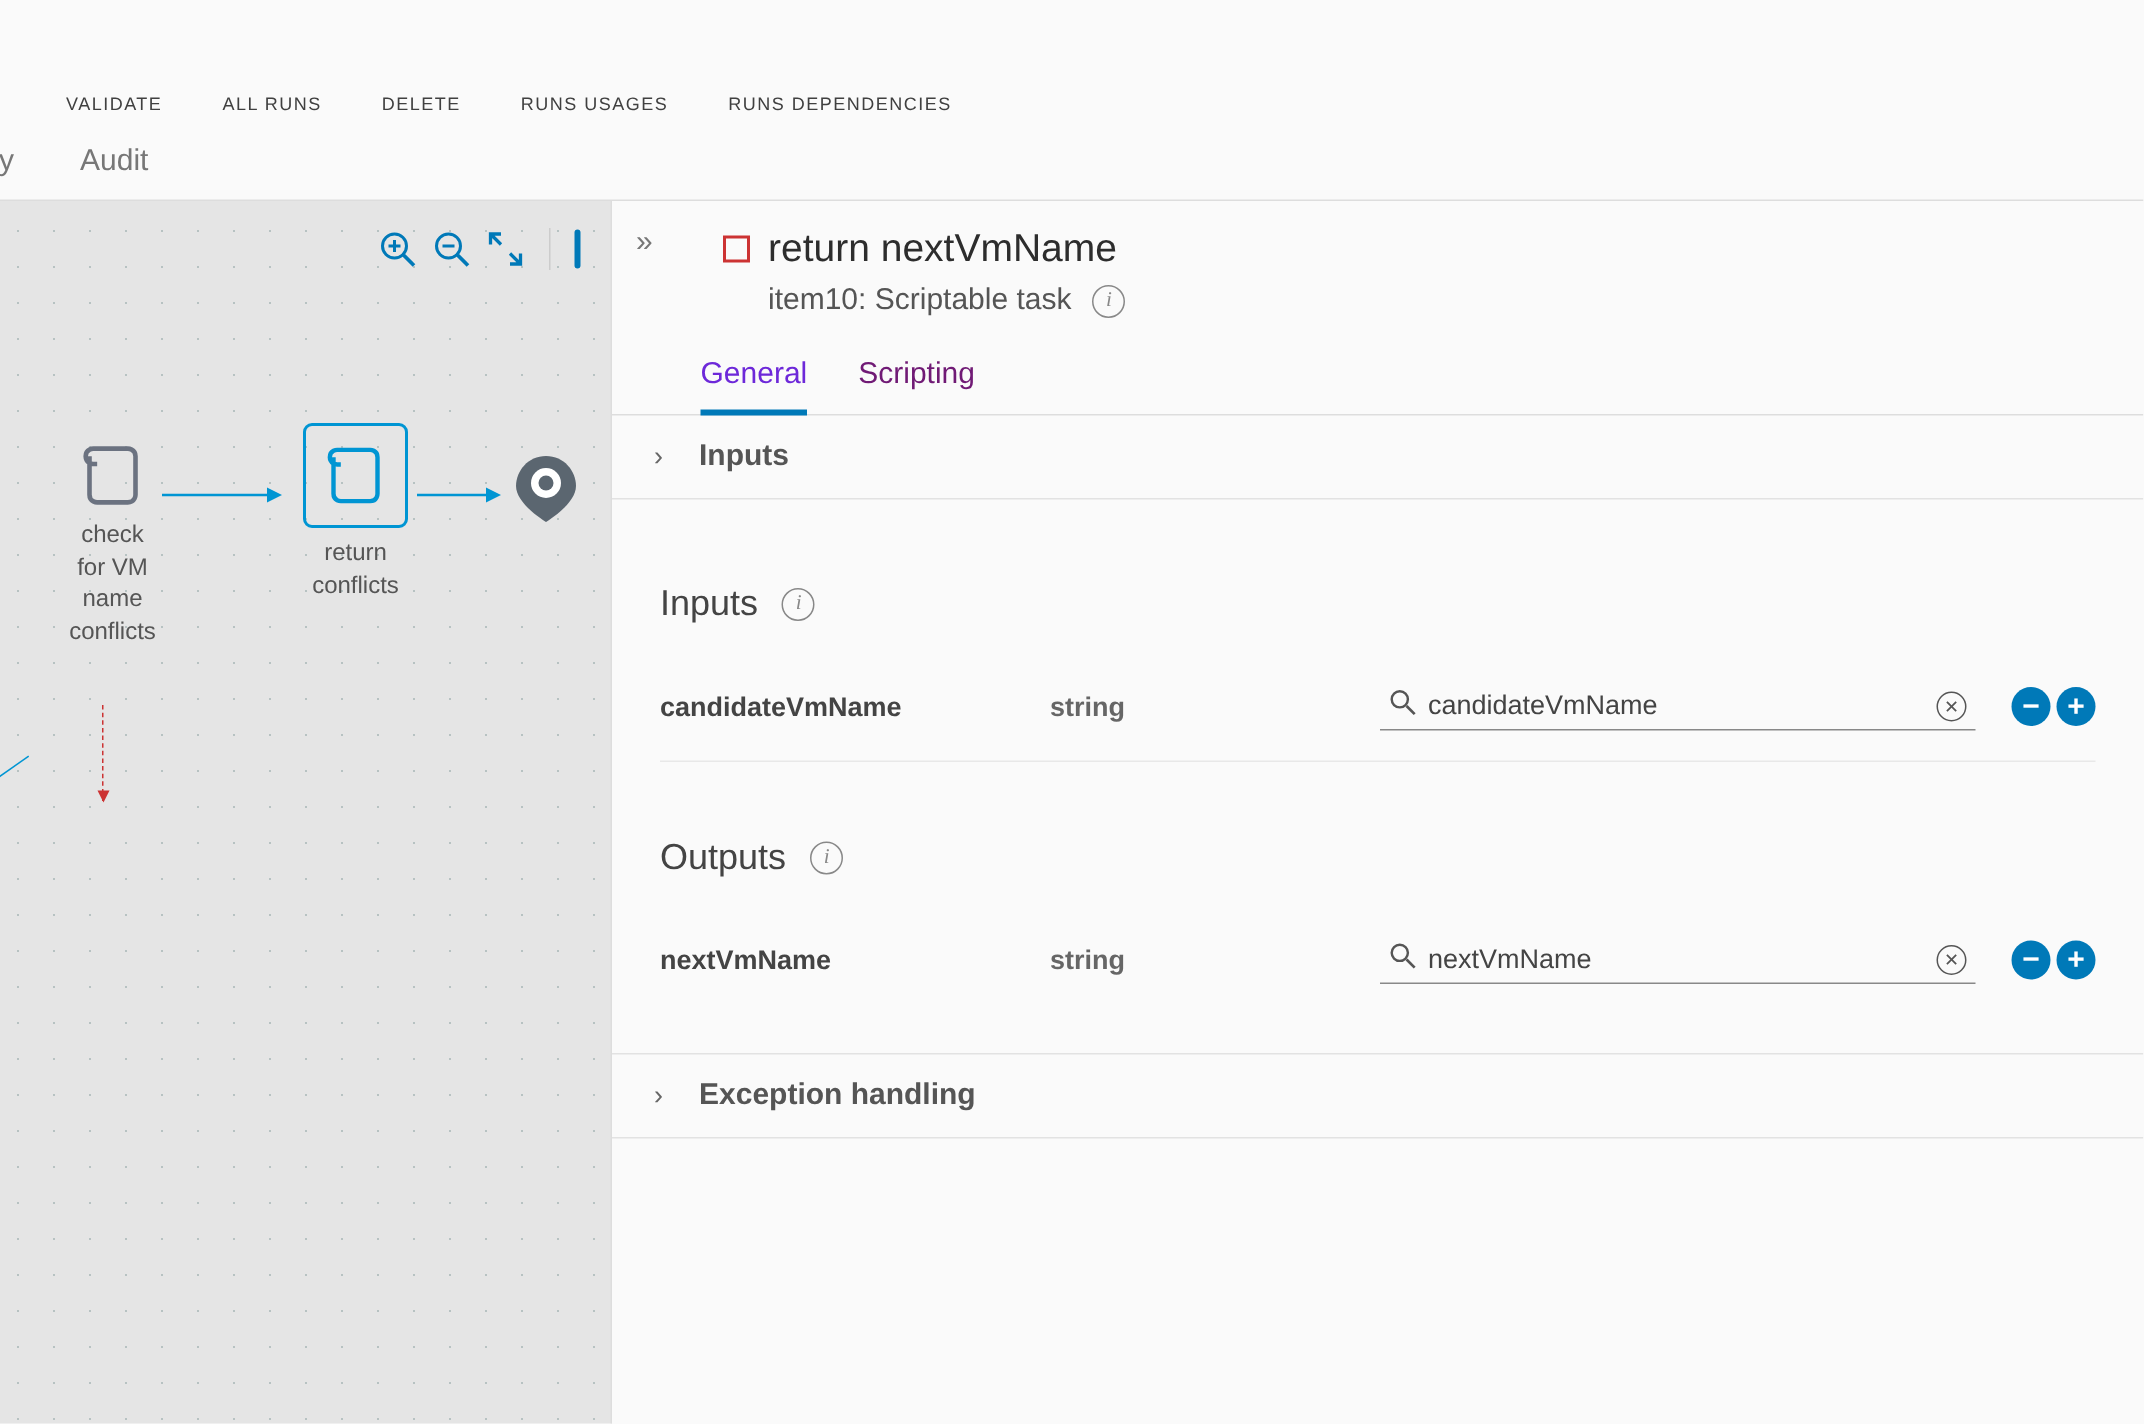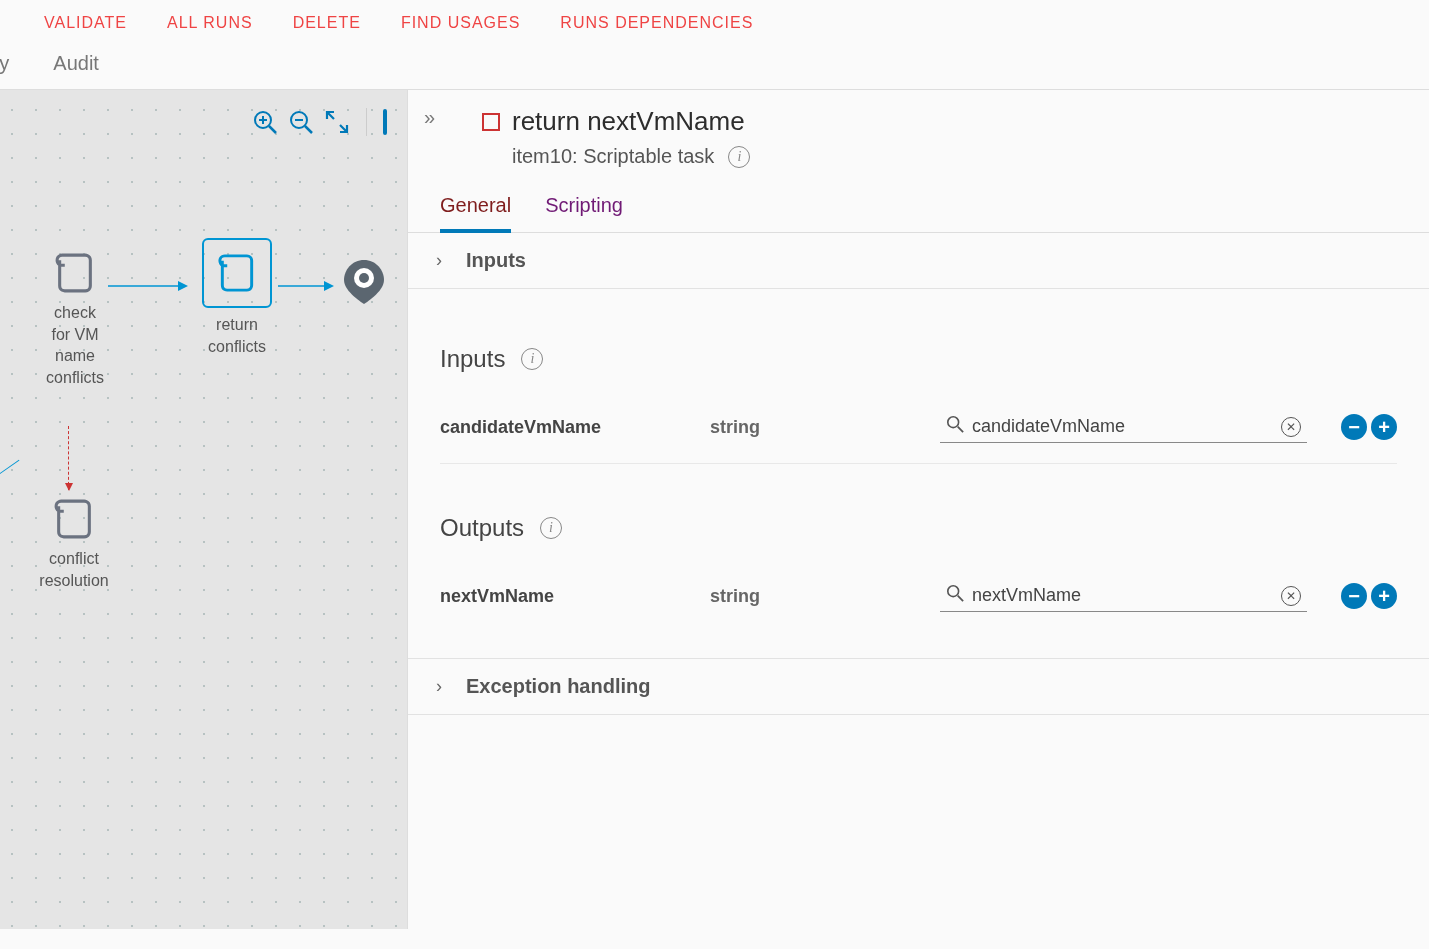--- a/index.html
+++ b/index.html
@@ -1,18 +1,18 @@
 <!DOCTYPE html>
 <html><head>
 <meta charset="utf-8">
 <style>
   * { box-sizing: border-box; margin: 0; padding: 0; }
   html, body { width: 1429px; height: 949px; font-family: -apple-system, "Segoe UI", Arial, sans-serif; background: #fafafa; color: #333; overflow: hidden; }
   .toolbar { display: flex; gap: 40px; padding: 14px 44px; position: relative; }
-  .toolbar .action { color: #ef4444; font-size: 16px; font-weight: 500; letter-spacing: 1px; cursor: pointer; }
+  .toolbar .action { color: #404040; font-size: 12px; font-weight: 500; letter-spacing: 1px; cursor: pointer; margin-top: 48px; }
   .toolbar .action.cut { position: absolute; left: -10px; }
   .subtabs { display: flex; gap: 44px; padding: 6px 0 14px 0; border-bottom: 1px solid #ddd; }
   .subtabs .tab { color: #777; font-size: 20px; cursor: pointer; }
   .subtabs .tab.cut { margin-left: -24px; }
   .main { display: flex; height: calc(949px - 110px); }
   
   .canvas-pane { width: 408px; border-right: 1px solid #ddd; position: relative; background: #e5e5e5; overflow: hidden; }
   .dot-grid { position: absolute; inset: 8px 0 0 0;
     background-image: radial-gradient(circle, #9aa 0.8px, transparent 0.9px);
     background-size: 24px 24px; opacity: 0.6; }
@@ -43,48 +43,48 @@
   .props-pane { flex: 1; background: #fafafa; overflow-y: auto; position: relative;}
   .collapser { position: absolute; top: 16px; left: 16px; color: #777; font-size: 20px; cursor: pointer; }
   .props-header { padding: 16px 0 6px 74px; }
   .props-header .title-row { display: flex; align-items: center; gap: 12px; }
   .sq { width: 18px; height: 18px; border: 2px solid #cc3333; }
   .props-header h1 { font-size: 26px; font-weight: 400; color: #2d2d2d; }
   .props-header .sub { font-size: 20px; color: #555; margin: 8px 0 0 30px; display:flex; align-items:center; gap:14px;}
   .info-icon { width: 22px; height: 22px; border: 1.5px solid #888; border-radius: 50%; display: inline-flex; align-items: center; justify-content: center; font-size: 14px; color: #888; font-style: italic; font-family: Georgia, serif; }
   .inner-tabs { display: flex; gap: 34px; padding: 20px 0 0 32px; border-bottom: 1px solid #ddd; }
   .inner-tabs .itab { padding-bottom: 12px; font-size: 20px; color: #701a75; cursor: pointer; }
-  .inner-tabs .itab.active { color: #7f1d1d; border-bottom: 4px solid #0079b8; margin-bottom: -1px; }
+  .inner-tabs .itab.active { color: #6d28d9; border-bottom: 4px solid #0079b8; margin-bottom: -1px; margin-left: 27px; }
   .section { border-bottom: 1px solid #e2e2e2; padding: 16px 28px; }
   .sec-head { display: flex; align-items: center; gap: 12px; cursor: pointer; }
   .sec-head .chev { font-size: 18px; color: #666; width: 18px; }
   .sec-head .ttl { font-size: 20px; font-weight: 600; color: #555; }
   .sec-body { padding: 40px 4px 10px 4px; }
   .group-head { font-size: 24px; color: #444; display:flex; align-items:center; gap:16px; margin-bottom: 32px;}
-  .row { display: grid; grid-template-columns: 260px 220px 1fr 80px; align-items: center; gap: 10px; padding: 6px 0 20px 0; border-bottom: 1px solid #e8e8e8; }
+  .row { display: grid; grid-template-columns: 260px 220px 1fr 80px; align-items: center; padding: 6px 0 20px 0; border-bottom: 1px solid #e8e8e8; }
   .row:last-child{border-bottom:none;}
   .row .name { font-weight: 600; font-size: 18px; color: #444; }
   .row .type { font-size: 18px; color: #666; font-weight: bold; }
   .search-wrap { display: flex; align-items: center; border-bottom: 1.5px solid #888; padding: 4px 6px; gap: 8px; }
   .search-wrap .mag { color: #666; font-size: 18px; }
   .search-wrap input { flex: 1; border: none; outline: none; background: transparent; font-size: 18px; color: #444; }
   .search-wrap .clr { width:20px;height:20px;border:1.5px solid #555;border-radius:50%;display:inline-flex;align-items:center;justify-content:center;font-size:12px;color:#555;cursor:pointer;}
   .btns { display:flex; gap:4px; justify-content:flex-end;}
   .circ-btn { width: 26px; height: 26px; border-radius: 50%; background: #0079b8; color: #fff; display: inline-flex; align-items: center; justify-content: center; font-size: 20px; font-weight: 700; cursor: pointer; line-height: 1; }
   .group-gap{height:50px;}
 </style>
 </head>
 <body>
 
 <div class="toolbar">
   <span class="action cut">E</span>
   <span class="action">VALIDATE</span>
   <span class="action">ALL RUNS</span>
   <span class="action">DELETE</span>
-  <span class="action">FIND USAGES</span>
+  <span class="action">RUNS USAGES</span>
   <span class="action">RUNS DEPENDENCIES</span>
 </div>
 
 <div class="subtabs">
   <span class="tab cut">tory</span>
   <span class="tab">Audit</span>
 </div>
 
 <div class="main">
 
@@ -140,29 +140,20 @@
     </div>
 
     <div class="endpoint" style="left:338px;top:166px">
       <svg viewBox="0 0 52 52">
           <path d="M26 4 C14 4 6 14 6 24 C6 36 26 48 26 48 C26 48 46 36 46 24 C46 14 38 4 26 4 Z" fill="#5b6670"></path>
           <circle cx="26" cy="22" r="10" fill="#fff"></circle>
           <circle cx="26" cy="22" r="5" fill="#5b6670"></circle>
         </svg>
     </div>
 
-    <div class="node" style="left:24px;top:406px;width:100px">
-      <div class="doc-icon">
-        <svg viewBox="0 0 36 36">
-            <path d="M8 4 H26 C26 4 30 4 30 8 V28 C30 28 30 32 26 32 H10 C10 32 6 32 6 28 V8 M8 4 C8 4 4 4 4 8 C4 8 4 12 8 12 H10" fill="none" stroke="#6b7280" stroke-width="2.4" stroke-linejoin="round"></path>
-          </svg>
-      </div>
-      <div class="lbl" style="white-space:pre-line">conflict
-resolution</div>
-    </div>
 
     <svg class="arrow" style="left:108px;top:190px" width="80" height="12">
         <line x1="0" y1="6" x2="70" y2="6" stroke="#0095d3" stroke-width="1.6"></line>
         <polygon points="70,1 80,6 70,11" fill="#0095d3"></polygon>
       </svg>
     <svg class="arrow" style="left:278px;top:190px" width="56" height="12">
         <line x1="0" y1="6" x2="46" y2="6" stroke="#0095d3" stroke-width="1.6"></line>
         <polygon points="46,1 56,6 46,11" fill="#0095d3"></polygon>
       </svg>
     <div class="vline" style="left:68px;top:336px;height:64px">

